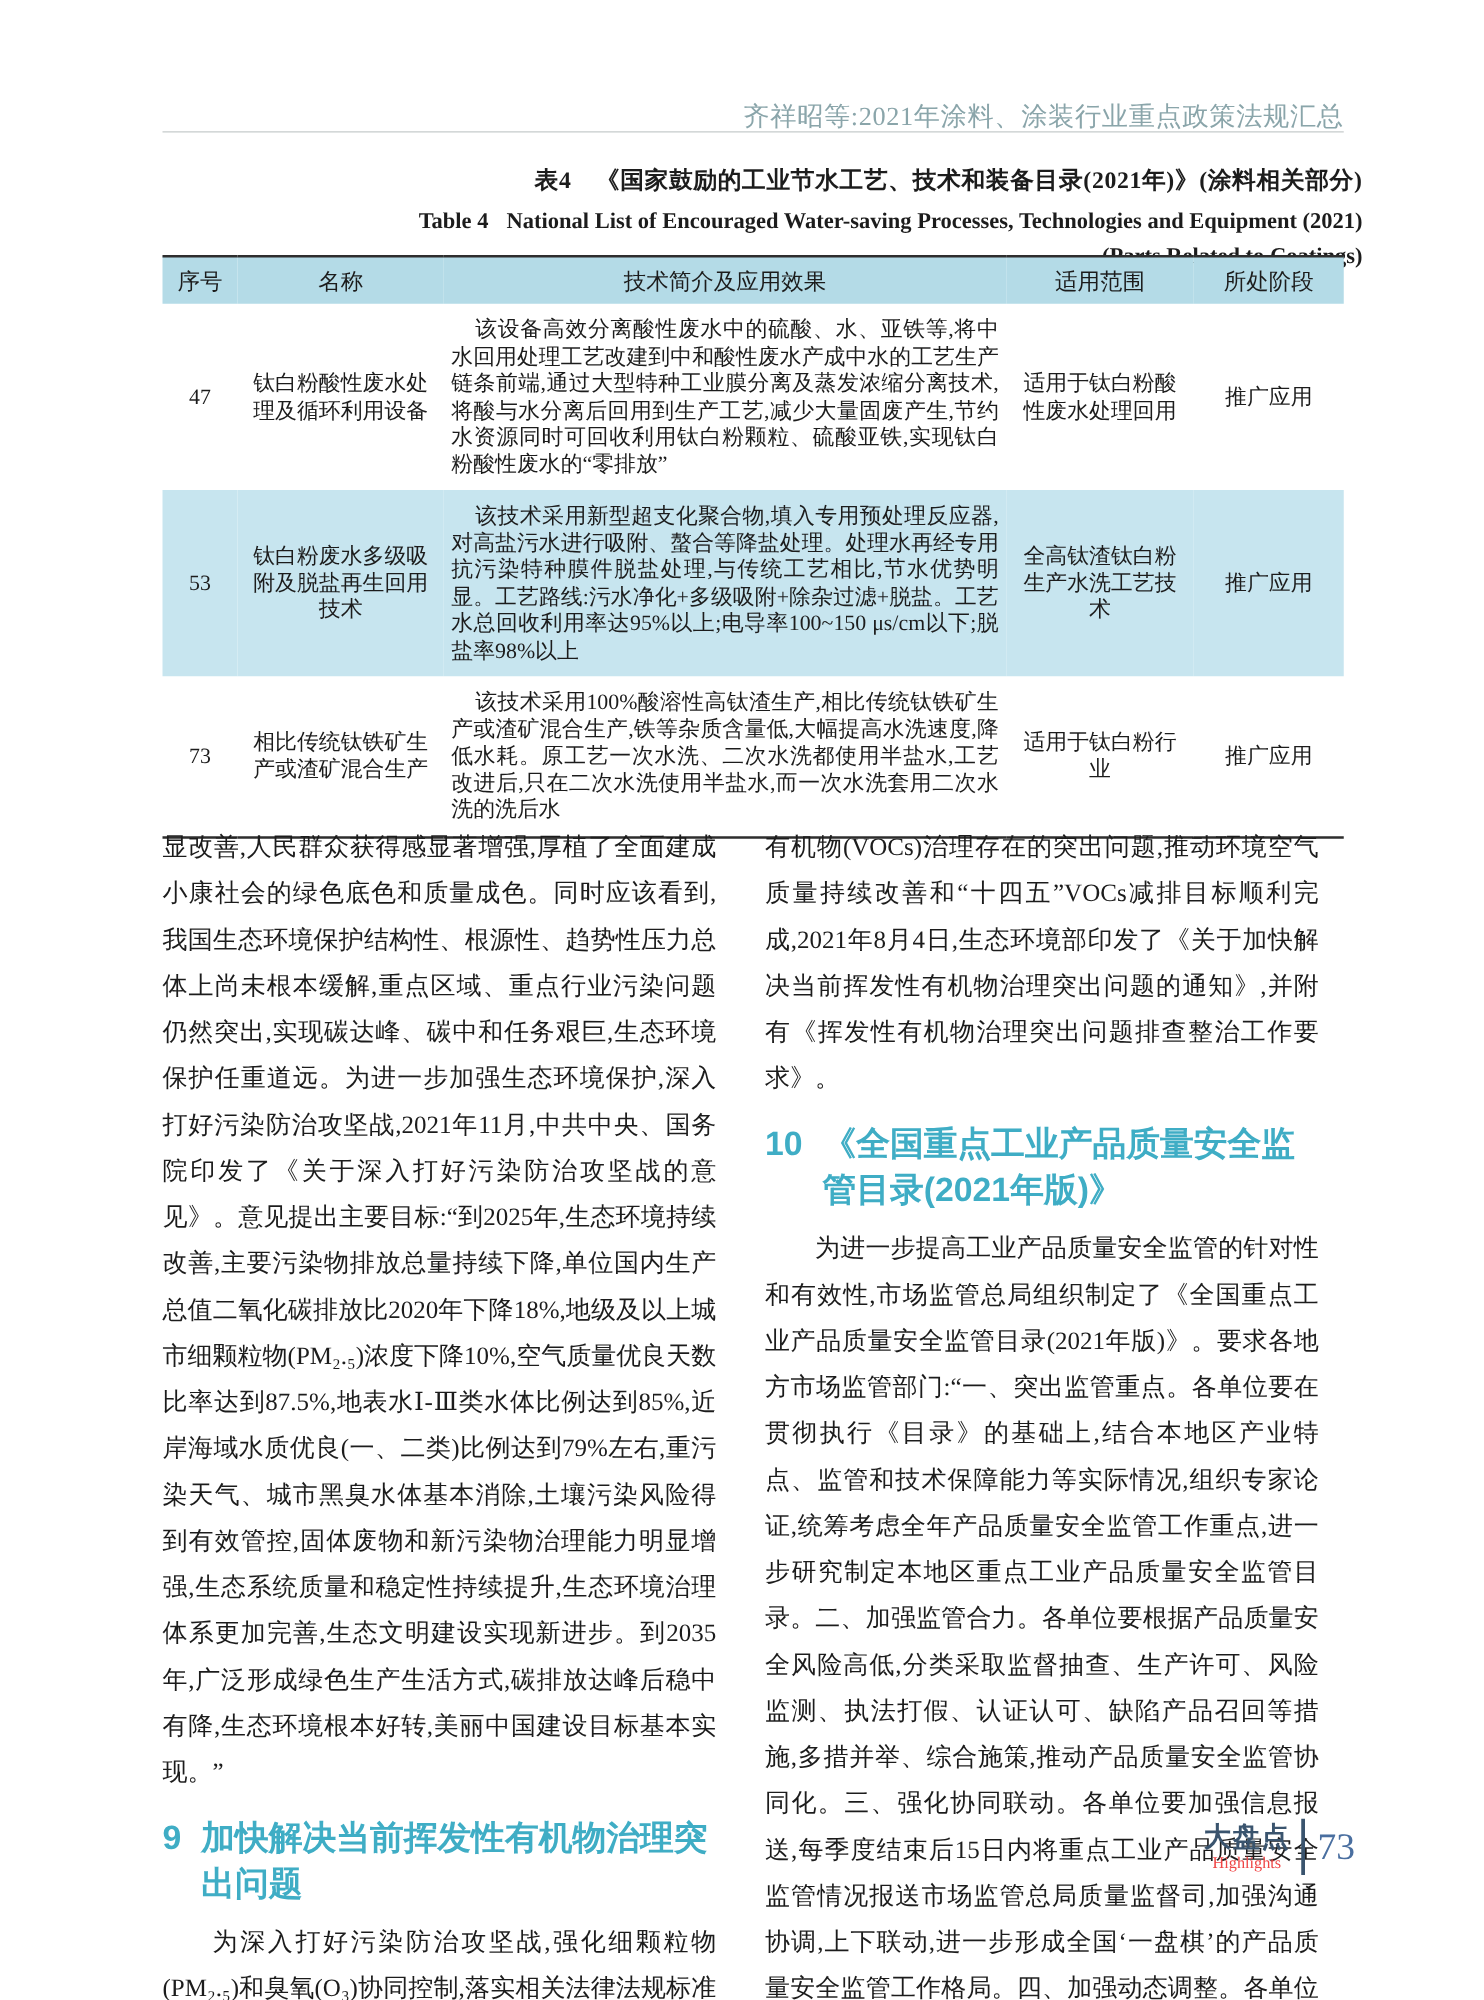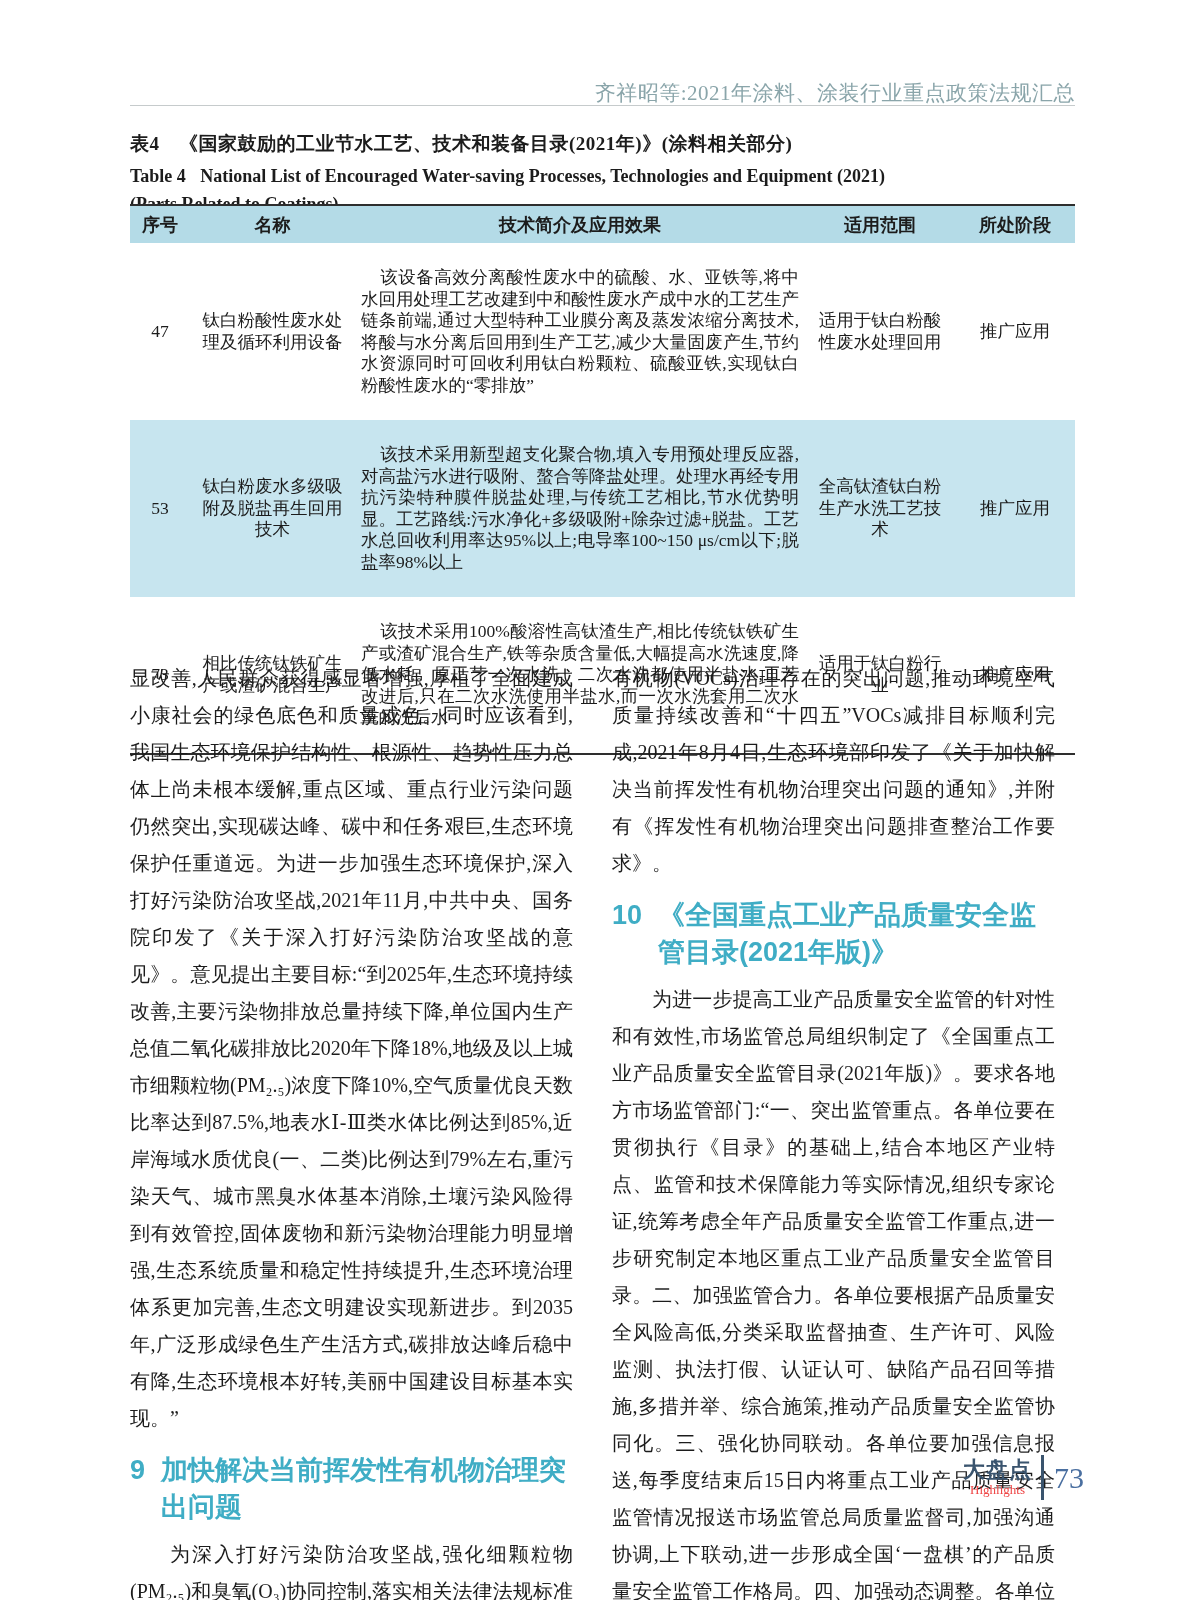--- a/index.html
+++ b/index.html
@@ -15,40 +15,40 @@
     position:absolute; top:79px; left:130px; width:945px;
     text-align:right; font-size:21px; letter-spacing:0.5px;
     color:#8aa5aa;
   }
   .header-rule {
     position:absolute; top:105px; left:130px; width:945px; height:1px;
     background:#c6cbcc;
   }
 
   
-  .caption { position:absolute; top:131px; left:130px; width:945px; text-align:left; font-weight:bold; }
+  .caption { position:absolute; top:131px; left:145px; width:945px; text-align:right; font-weight:bold; }
   .cap-cn  { font-size:19px; letter-spacing:0.5px; }
   .cap-en  { font-size:18px; margin-top:9px; }
   .cap-en-label { font-style:normal; margin-right:10px; }
   .cap-en-title { }
   .cap-en2 { font-size:18px; margin-top:7px; }
 
   
   .data-table {
     position:absolute; top:204px; left:130px; width:945px;
     border-collapse:collapse; table-layout:fixed;
     border-top:2px solid #2e2e2e; border-bottom:2px solid #2e2e2e;
     font-size:17.5px;
   }
   .data-table thead tr { background:#b4dbe7; }
   .data-table th {
-    font-weight:bold; font-size:18px; height:37px;
+    font-weight:normal; font-size:18px; height:37px;
     text-align:center; padding:0;
   }
-  .data-table td { vertical-align:middle; line-height:21.5px; padding:24px 6px; }
+  .data-table td { vertical-align:middle; line-height:21.5px; padding:10px 6px; }
   .col-no    { width:60px; }
   .col-name  { width:165px; }
   .col-desc  { width:450px; }
   .col-scope { width:150px; }
   .col-stage { width:120px; }
   .c-no, .c-name, .c-scope, .c-stage { text-align:center; }
   .c-desc { text-align:justify; text-indent:1.1em; padding:6px 11px; }
   tr.highlight { background:#c7e5ef; }
 
   

